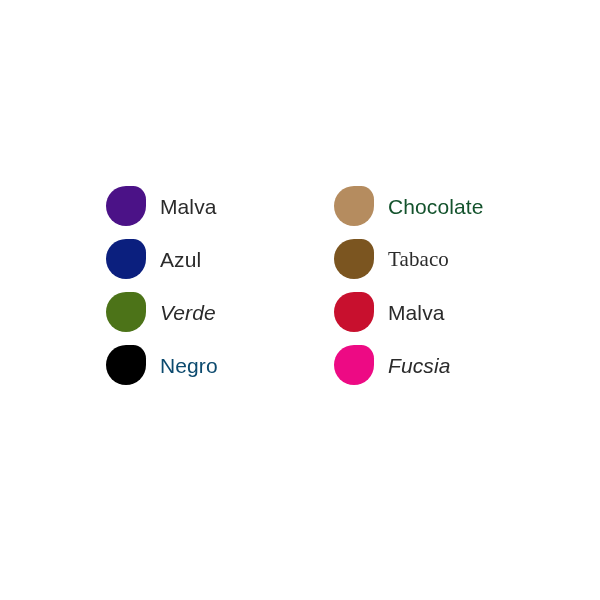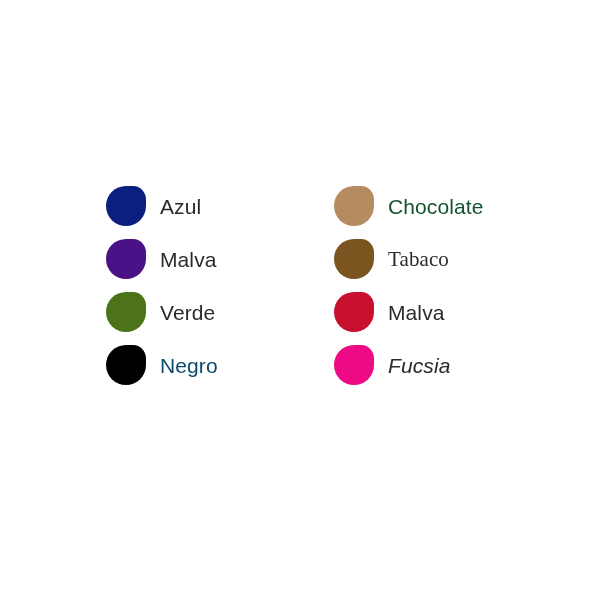--- a/index.html
+++ b/index.html
@@ -65,32 +65,32 @@
   }
 </style>
 </head>
 <body style="background: rgb(255, 255, 255);">
 
 <div id="legend-canvas" style="background: rgb(255, 255, 255); width: 600px; height: 600px;">
 
   <div class="swatch-column" id="column-left">
 
     <div class="swatch-row">
+      <span class="swatch-chip" style="background: rgb(75, 18, 135);"></span>
+      <span class="swatch-label" style="color: rgb(43, 43, 43);">Malva</span>
+    </div>
+
+    <div class="swatch-row">
       <span class="swatch-chip" style="background: rgb(11, 31, 126);"></span>
       <span class="swatch-label" style="color: rgb(43, 43, 43);">Azul</span>
     </div>
 
     <div class="swatch-row">
-      <span class="swatch-chip" style="background: rgb(75, 18, 135);"></span>
-      <span class="swatch-label" style="color: rgb(43, 43, 43);">Malva</span>
-    </div>
-
-    <div class="swatch-row">
       <span class="swatch-chip" style="background: rgb(76, 115, 24);"></span>
-      <span class="swatch-label" style="color: rgb(43, 43, 43);">Verde</span>
+      <span class="swatch-label" style="color: rgb(43, 43, 43); font-style: italic;">Verde</span>
     </div>
 
     <div class="swatch-row">
       <span class="swatch-chip" style="background: rgb(0, 0, 0);"></span>
       <span class="swatch-label" style="color: #0c4a6e;">Negro</span>
     </div>
 
   </div>
 
   <div class="swatch-column" id="column-right">

